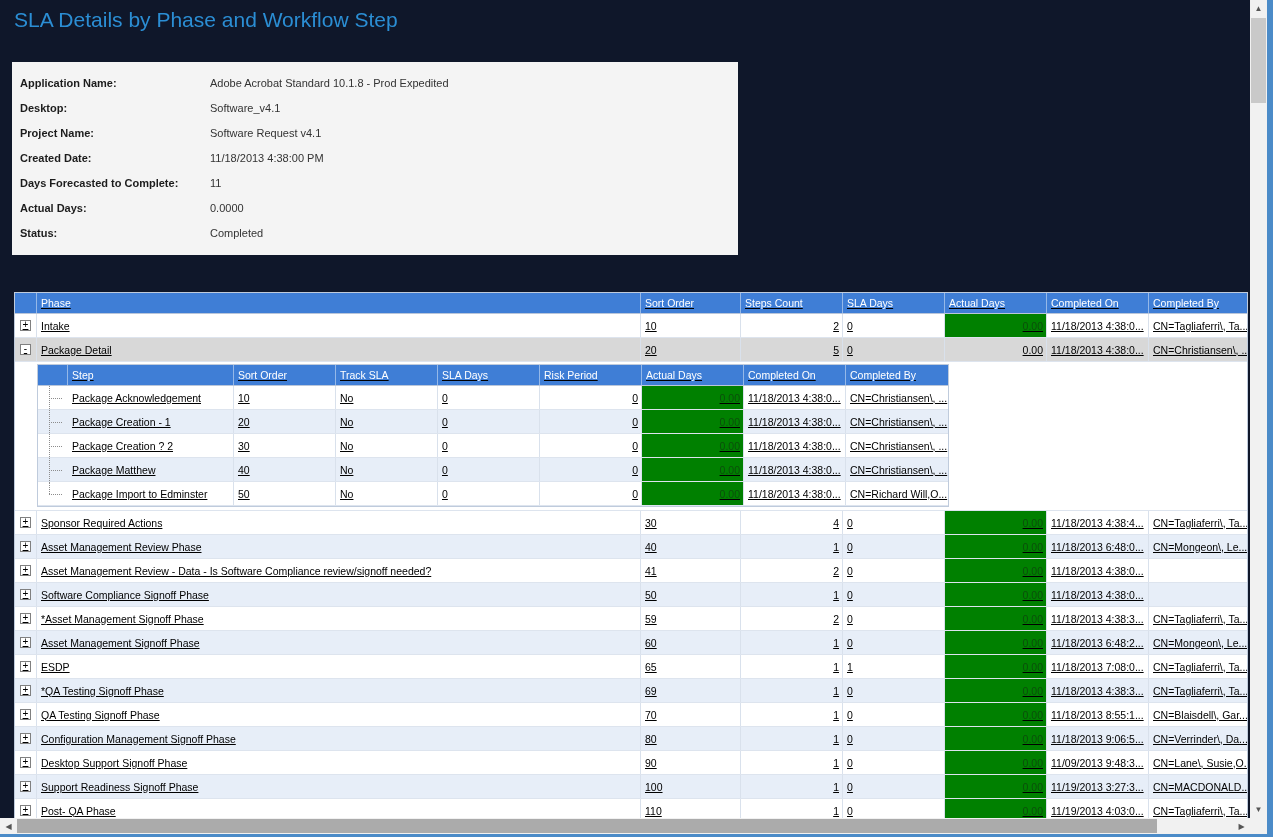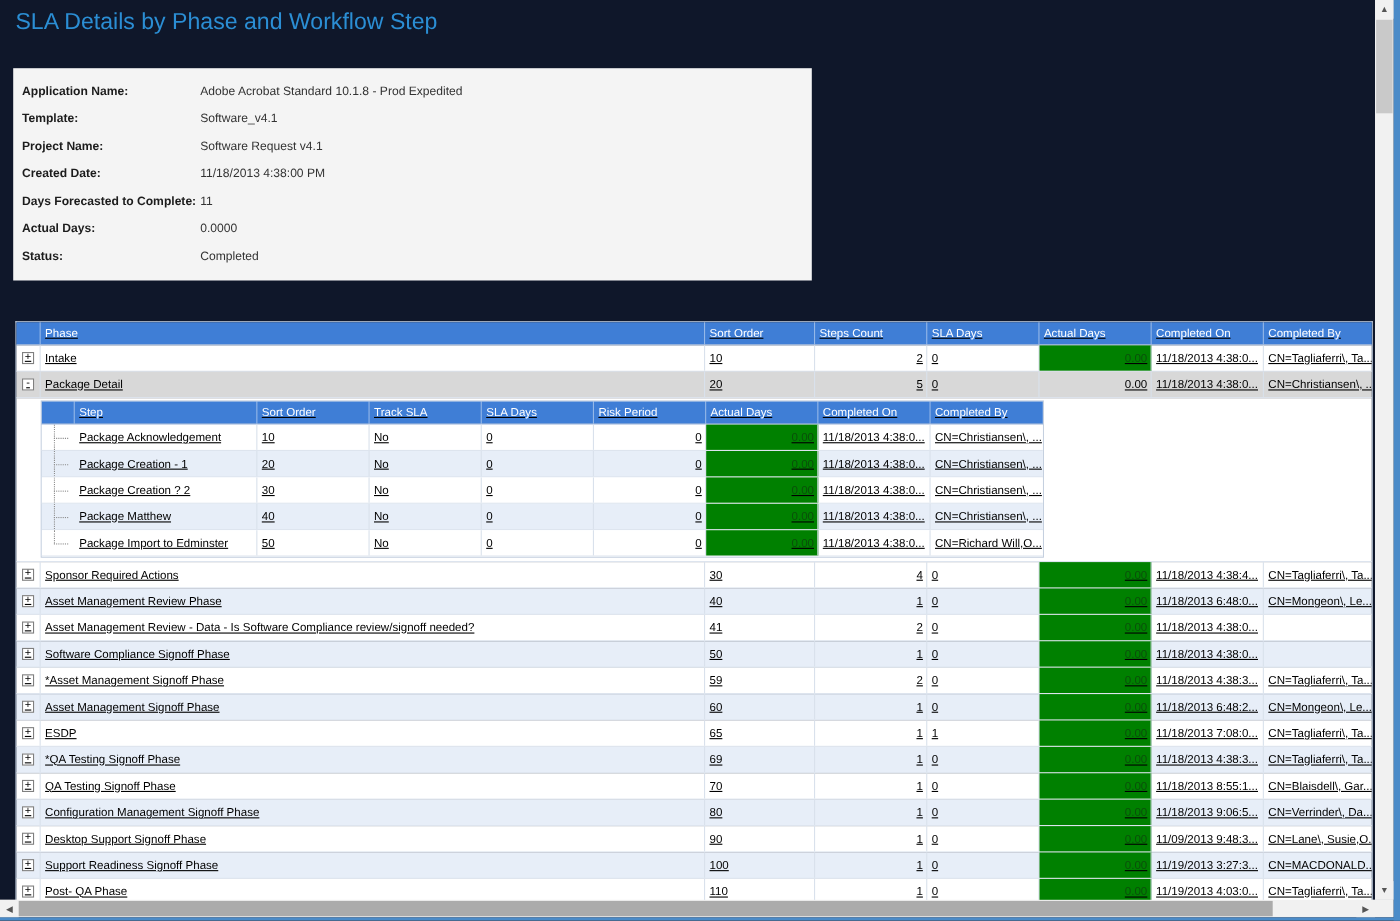--- a/index.html
+++ b/index.html
@@ -4,21 +4,21 @@
 <style>
   html,body{margin:0;padding:0;}
   .page{position:relative;width:1273px;height:837px;background:#0f172a;overflow:hidden;
         font-family:"Liberation Sans",sans-serif;color:#000;}
 
   .report-title{position:absolute;left:14px;top:8px;font-size:21px;color:#2b8ed4;}
 
   
   .info-panel{position:absolute;left:12px;top:62px;width:718px;background:#f4f4f4;
               padding:8px 0 10px 8px;}
-  .info-row{display:flex;height:25px;align-items:center;font-size:11px;}
+  .info-row{display:flex;height:25px;align-items:center;font-size:11px;gap:28px;}
   .info-label{width:162px;font-weight:bold;color:#1c1c1c;}
   .info-value{color:#333;white-space:nowrap;}
 
   
   .ptable{position:absolute;left:14px;top:292px;width:1232px;border:1px solid #bfcbdc;
           border-bottom:none;font-size:10.5px;text-decoration:underline;}
   .thead{display:flex;background:#3f7ed6;color:#fff;height:20px;border-bottom:1px solid #b9c6da;}
   .hcell{box-sizing:border-box;height:100%;display:flex;align-items:center;padding:0 2px 0 4px;
          border-right:1px solid rgba(255,255,255,0.45);overflow:hidden;white-space:nowrap;}
   .prow,.srow{display:flex;height:24px;box-sizing:border-box;border-bottom:1px solid #dde4ee;background:#fff;}
@@ -77,21 +77,21 @@
 
   <div class="info-panel">
 
       <div class="info-row">
         <div class="info-label">Application Name:</div>
         <div class="info-value">Adobe Acrobat Standard 10.1.8 - Prod Expedited</div>
       </div>
 
 
       <div class="info-row">
-        <div class="info-label">Template:</div>
+        <div class="info-label">Desktop:</div>
         <div class="info-value">Software_v4.1</div>
       </div>
 
       <div class="info-row">
         <div class="info-label">Project Name:</div>
         <div class="info-value">Software Request v4.1</div>
       </div>
 
       <div class="info-row">
         <div class="info-label">Created Date:</div>

